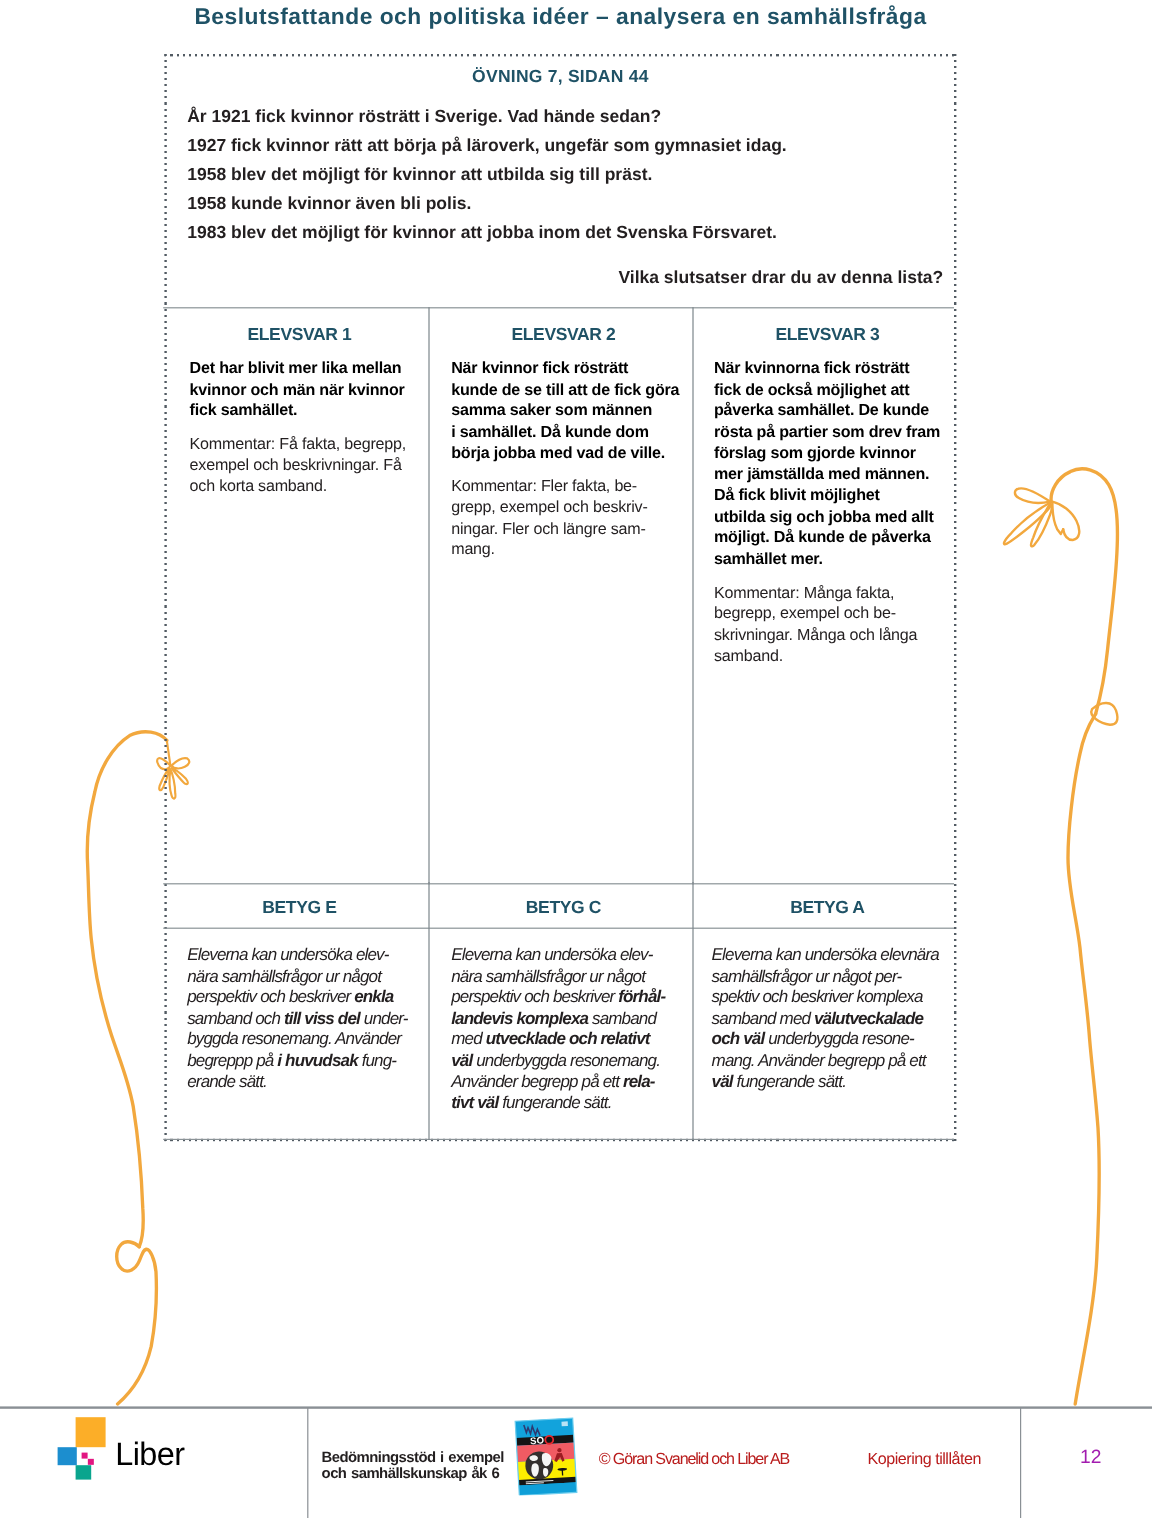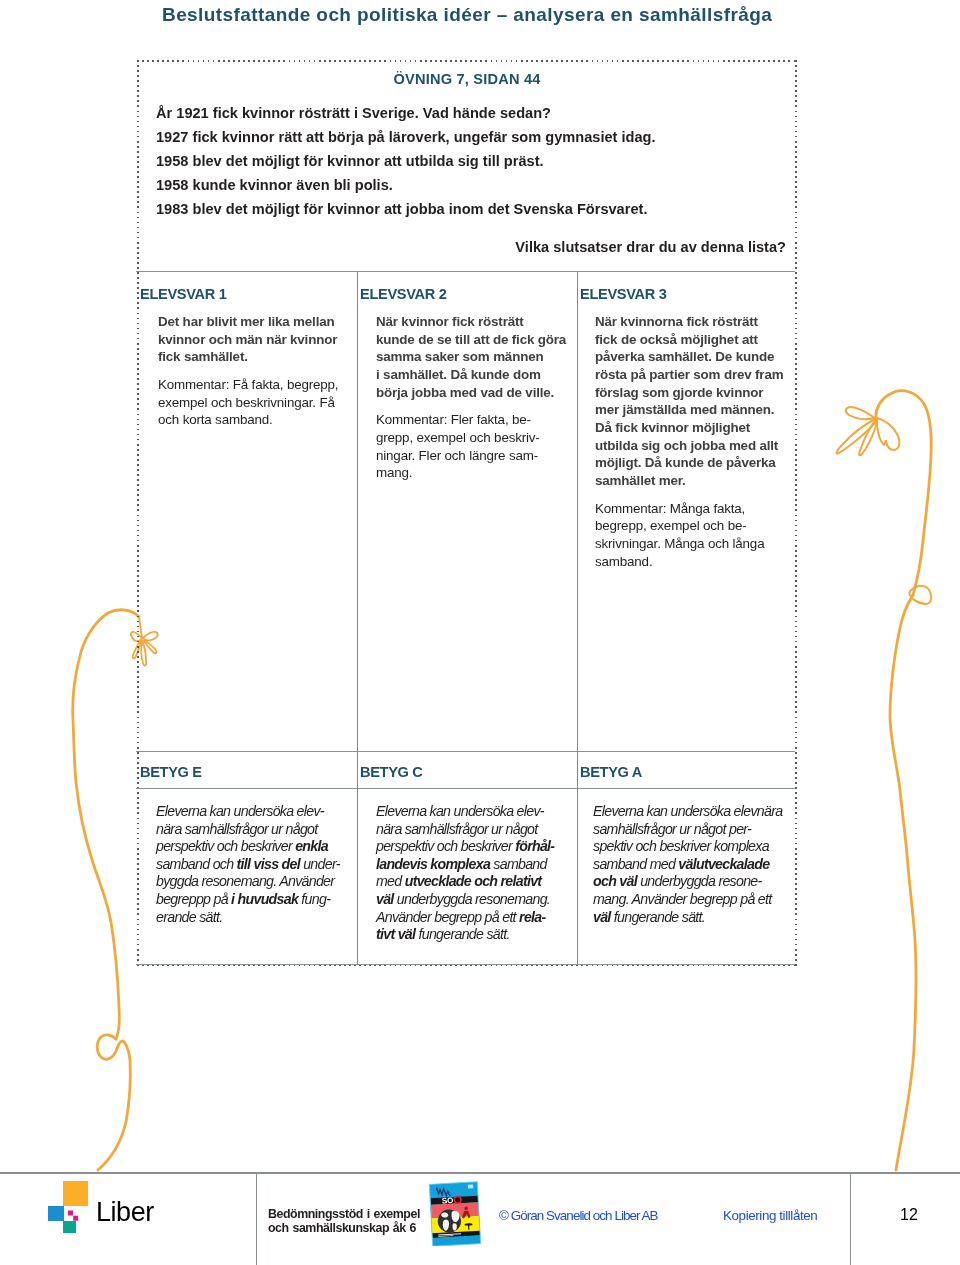--- a/index.html
+++ b/index.html
@@ -18,21 +18,21 @@
 
   
   #title {
     position:absolute; left:162px; top:-9px; width:700px;
     font-size:19px; font-weight:bold; color:#1f5266;
     letter-spacing:0.41px; line-height:22px; white-space:nowrap;
   }
 
   
   #dotbox {
-    position:absolute; left:137px; top:60px; width:660px; height:906px;
+    position:absolute; left:137px; top:45px; width:660px; height:906px;
   }
   .dotline-h {
     position:absolute; height:1.7px;
     background-image: repeating-linear-gradient(to right, #525b63 0 1.7px, rgba(0,0,0,0) 1.7px 5.05px);
   }
   .dotline-v {
     position:absolute; width:1.7px;
     background-image: repeating-linear-gradient(to bottom, #525b63 0 1.7px, rgba(0,0,0,0) 1.7px 5.05px);
   }
 
@@ -46,44 +46,44 @@
     position:absolute; left:19px; top:41px; width:630px;
     font-size:14.6px; font-weight:bold; color:#231f20; line-height:24px;
     white-space:nowrap;
   }
   .intro .q { margin-top:13.7px;text-align:right; }
 
   
   .vdiv { position:absolute; width:1.1px; background:#7c868c; }
   .hline { position:absolute; height:1.2px; background:#8b9397; }
   .colhead {
-    position:absolute; text-align:left; font-size:14.6px; font-weight:bold;
+    position:absolute; text-align:center; font-size:14.6px; font-weight:bold;
     color:#1f5266; letter-spacing:-0.33px; line-height:14px;
   }
   .cell { position:absolute; font-size:13.4px; line-height:17.67px; color:#231f20; letter-spacing:-0.17px; }
-  .cell .ans { display:block; color:#404040; font-weight:bold; }
+  .cell .ans { display:block; color:#000000; font-weight:bold; }
   .ln { display:block; white-space:nowrap; }
   .cell .kom { display:block; margin-top:10px; color:#231f20; }
   .betyg { position:absolute; font-size:14.2px; line-height:17.6px; color:#231f20; font-style:italic; letter-spacing:-0.71px; }
   .betyg b { font-weight:bold; }
 
   
   #footline { position:absolute; left:0; top:1172px; width:960px; height:1.5px; background:#8a9095; }
   .fvdiv { position:absolute; width:1.3px; background:#8a9095; }
   #liberlogo { position:absolute; left:44px; top:1178px; width:48px; height:56px; }
   #libertext {
     position:absolute; left:96px; top:1196px;
     font-size:27px; color:#000000; font-weight:normal; letter-spacing:-0.45px;
     line-height:32px;
   }
   .fcaption { position:absolute; font-size:12.4px; font-weight:bold; color:#231f20; line-height:13.9px; letter-spacing:-0.45px; word-spacing:0.8px; white-space:nowrap; }
-  .fmeta { position:absolute; font-size:13.4px; color:#1d4ed8; white-space:nowrap; }
+  .fmeta { position:absolute; font-size:13.4px; color:#b91c1c; white-space:nowrap; }
   #footer-copyright-el { letter-spacing:-0.93px; }
   #footer-permission-el { letter-spacing:-0.4px; }
-  #pagenum { position:absolute; font-size:16px; color:#000000; letter-spacing:0px; line-height:18px; }
+  #pagenum { position:absolute; font-size:16px; color:#a21caf; letter-spacing:0px; line-height:18px; }
   #bookcover { position:absolute; left:428px; top:1180px; width:54px; height:66px; }
 </style>
 </head>
 <body>
 
 <div class="page">
 
   <svg class="vine" style="left:0px; top:0px; width:960px; height:1265px;" viewBox="0 0 960 1265" fill="none">
     <g stroke="#f2a83e" stroke-linecap="round" stroke-linejoin="round" fill="none">
       <g stroke-width="2.8">
@@ -177,21 +177,21 @@
         </span>
     </div>
     <div class="cell" style="left:458px; top:253px; width:200px;">
       <span class="ans">
           <span class="ln">När kvinnorna fick rösträtt</span>
           <span class="ln">fick de också möjlighet att</span>
           <span class="ln">påverka samhället. De kunde</span>
           <span class="ln">rösta på partier som drev fram</span>
           <span class="ln">förslag som gjorde kvinnor</span>
           <span class="ln">mer jämställda med männen.</span>
-          <span class="ln">Då fick kvinnor möjlighet</span>
+          <span class="ln">Då fick blivit möjlighet</span>
           <span class="ln">utbilda sig och jobba med allt</span>
           <span class="ln">möjligt. Då  kunde de påverka</span>
           <span class="ln">samhället mer.</span>
         </span>
       <span class="kom">
           <span class="ln">Kommentar: Många fakta,</span>
           <span class="ln">begrepp, exempel och be-</span>
           <span class="ln">skrivningar. Många och långa</span>
           <span class="ln">samband.</span>
         </span>

